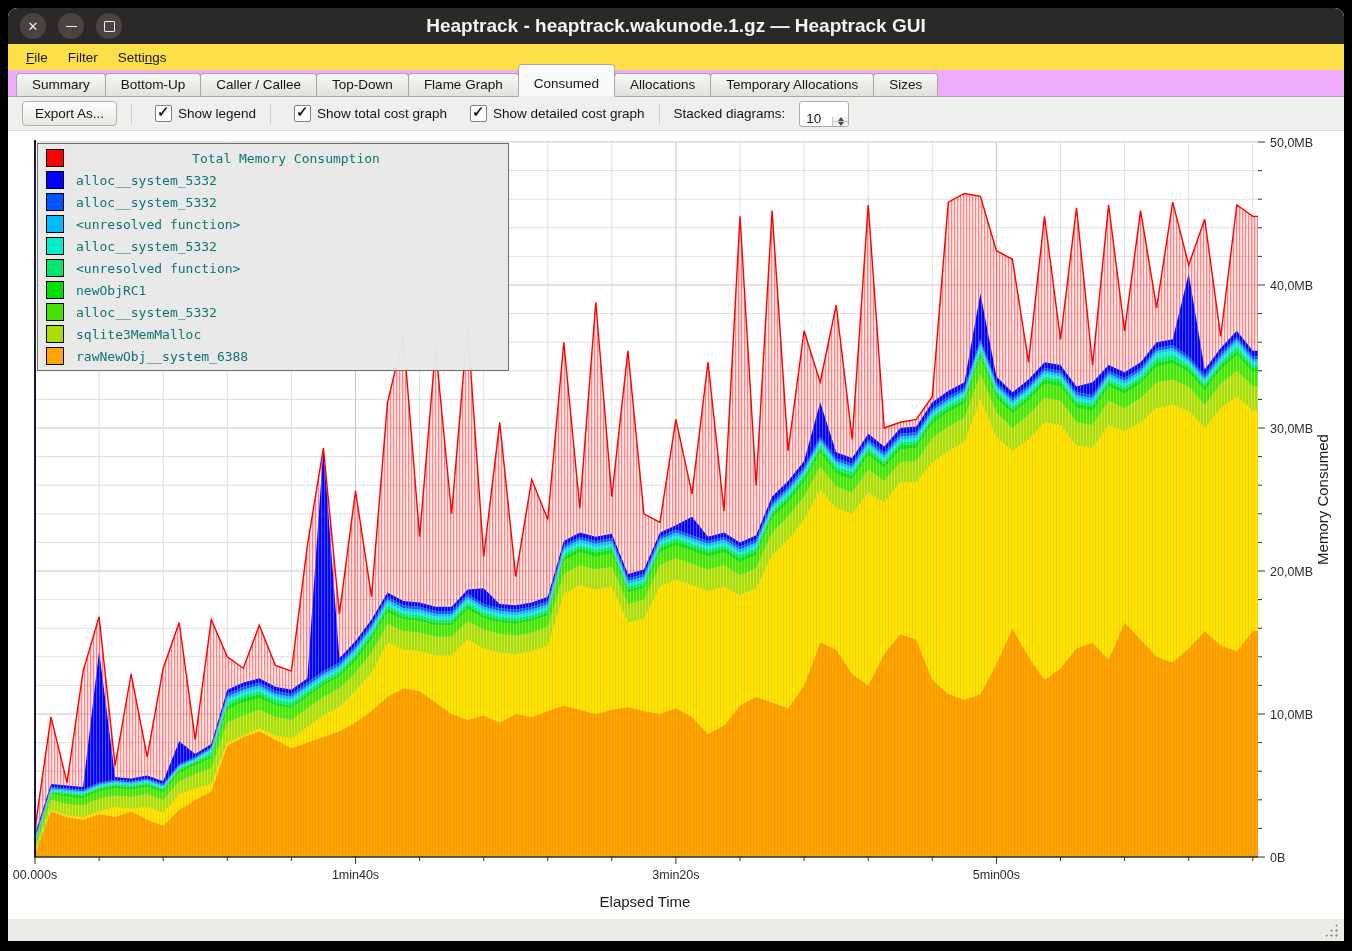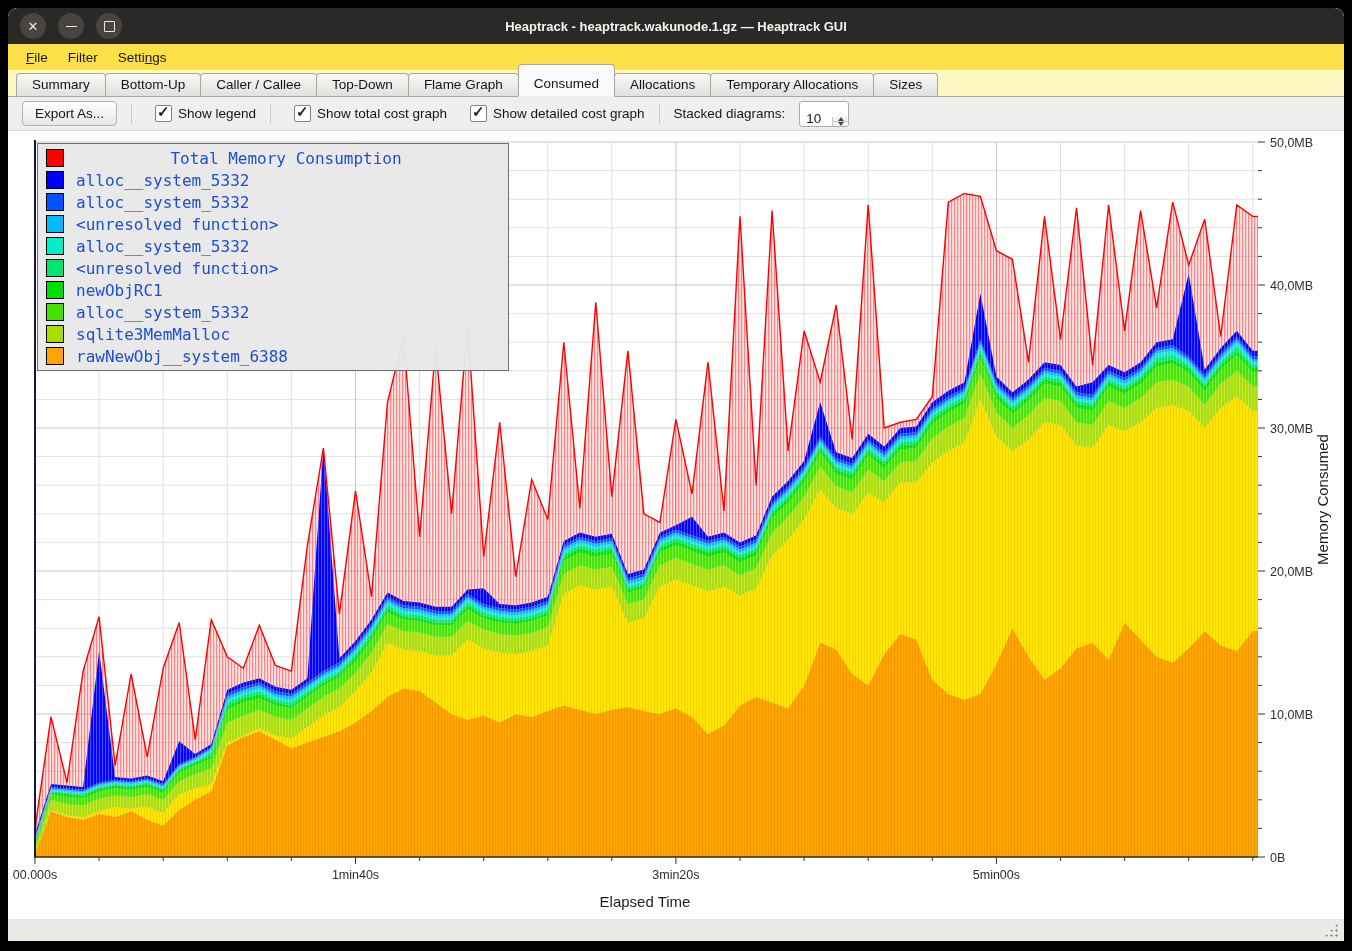--- a/index.html
+++ b/index.html
@@ -9,28 +9,28 @@
     border-radius:9px 9px 0 0;overflow:hidden;}
   
   .titlebar{position:relative;height:36px;background:#2b2927;border-radius:9px 9px 0 0;
     display:flex;align-items:center;}
   .tb-btns{display:flex;gap:12px;padding-left:12px;z-index:2;}
   .tb-btn{width:26px;height:26px;border-radius:50%;background:#474441;color:#eceae7;
     display:flex;align-items:center;justify-content:center;font-size:13px;line-height:1;cursor:default;}
   .tb-max-glyph{width:9px;height:9px;border:1.6px solid #eceae7;border-radius:1px;}
   .tb-min-glyph{width:11px;height:0;border-top:1.8px solid #eceae7;}
   .title-text{position:absolute;left:0;right:0;text-align:center;color:#f5f3f0;
-    font-weight:bold;font-size:13px;}
+    font-weight:bold;font-size:19px;}
   
   .menubar{height:26px;background:#fde047;display:flex;align-items:center;padding-left:8px;
     font-size:13.5px;color:#161616;}
   .menu-item{padding:3px 10px;border-radius:3px;}
   .menu-key{text-decoration:underline;}
   
-  .tabbar{display:flex;align-items:flex-end;background:#fef9c3;padding:4px 8px 0 8px;
+  .tabbar{display:flex;align-items:flex-end;background:#f0abfc;padding:4px 8px 0 8px;
     border-bottom:1px solid #a9a7a3;height:27px;box-sizing:border-box;}
   .tab{font-size:13.5px;color:#141414;background:linear-gradient(#f9f8f7,#e2e0dd);
     border:1px solid #a9a7a3;border-bottom:none;border-radius:4px 4px 0 0;
     padding:3px 15px 4px 15px;margin-right:-1px;margin-bottom:0;position:relative;white-space:nowrap;}
   .tab.active{background:#fbfafa;padding-top:11px;padding-bottom:5px;margin-bottom:-1px;
     border-bottom:1px solid #f0efed;z-index:3;}
   
   .toolbar{height:34px;background:#f0efed;display:flex;align-items:center;gap:14px;
     padding-left:14px;font-size:13.5px;color:#151515;border-bottom:1px solid #dddbd8;box-sizing:border-box;}
   .btn{background:linear-gradient(#ffffff,#e9e7e4);border:1px solid #b3b1ae;border-radius:4px;
@@ -51,21 +51,21 @@
   .tri-up{width:0;height:0;border-left:3.5px solid transparent;border-right:3.5px solid transparent;
     border-bottom:4.5px solid #4c4a47;}
   .tri-down{width:0;height:0;border-left:3.5px solid transparent;border-right:3.5px solid transparent;
     border-top:4.5px solid #4c4a47;}
   
   .chart-wrap{position:relative;height:788px;background:#ffffff;}
   .legend{position:absolute;left:29px;top:12px;width:470px;background:rgba(232,232,232,0.97);
     border:1px solid #6e6e6e;padding:3px 0;z-index:5;}
   .legend-row{display:flex;align-items:center;height:22px;}
   .legend-swatch{width:16px;height:16px;border:1px solid #000;margin-left:8px;flex:0 0 auto;}
-  .legend-label{font-family:"DejaVu Sans Mono",monospace;font-size:16px;color:#1d4ed8;
+  .legend-label{font-family:"DejaVu Sans Mono",monospace;font-size:13px;color:#0f766e;
     padding-left:12px;white-space:pre;}
   .legend-row.title-row .legend-label{flex:1;text-align:center;padding-left:0;}
   
   .statusbar{height:22px;background:#eceae7;position:relative;}
   .grip{position:absolute;right:6px;bottom:4px;width:14px;height:14px;
     background-image:radial-gradient(circle,#9b9996 1.1px,transparent 1.3px);
     background-size:5px 5px;clip-path:polygon(100% 0,100% 100%,0 100%);}
   svg text{font-family:"Liberation Sans",sans-serif;}
 </style>
 </head>

